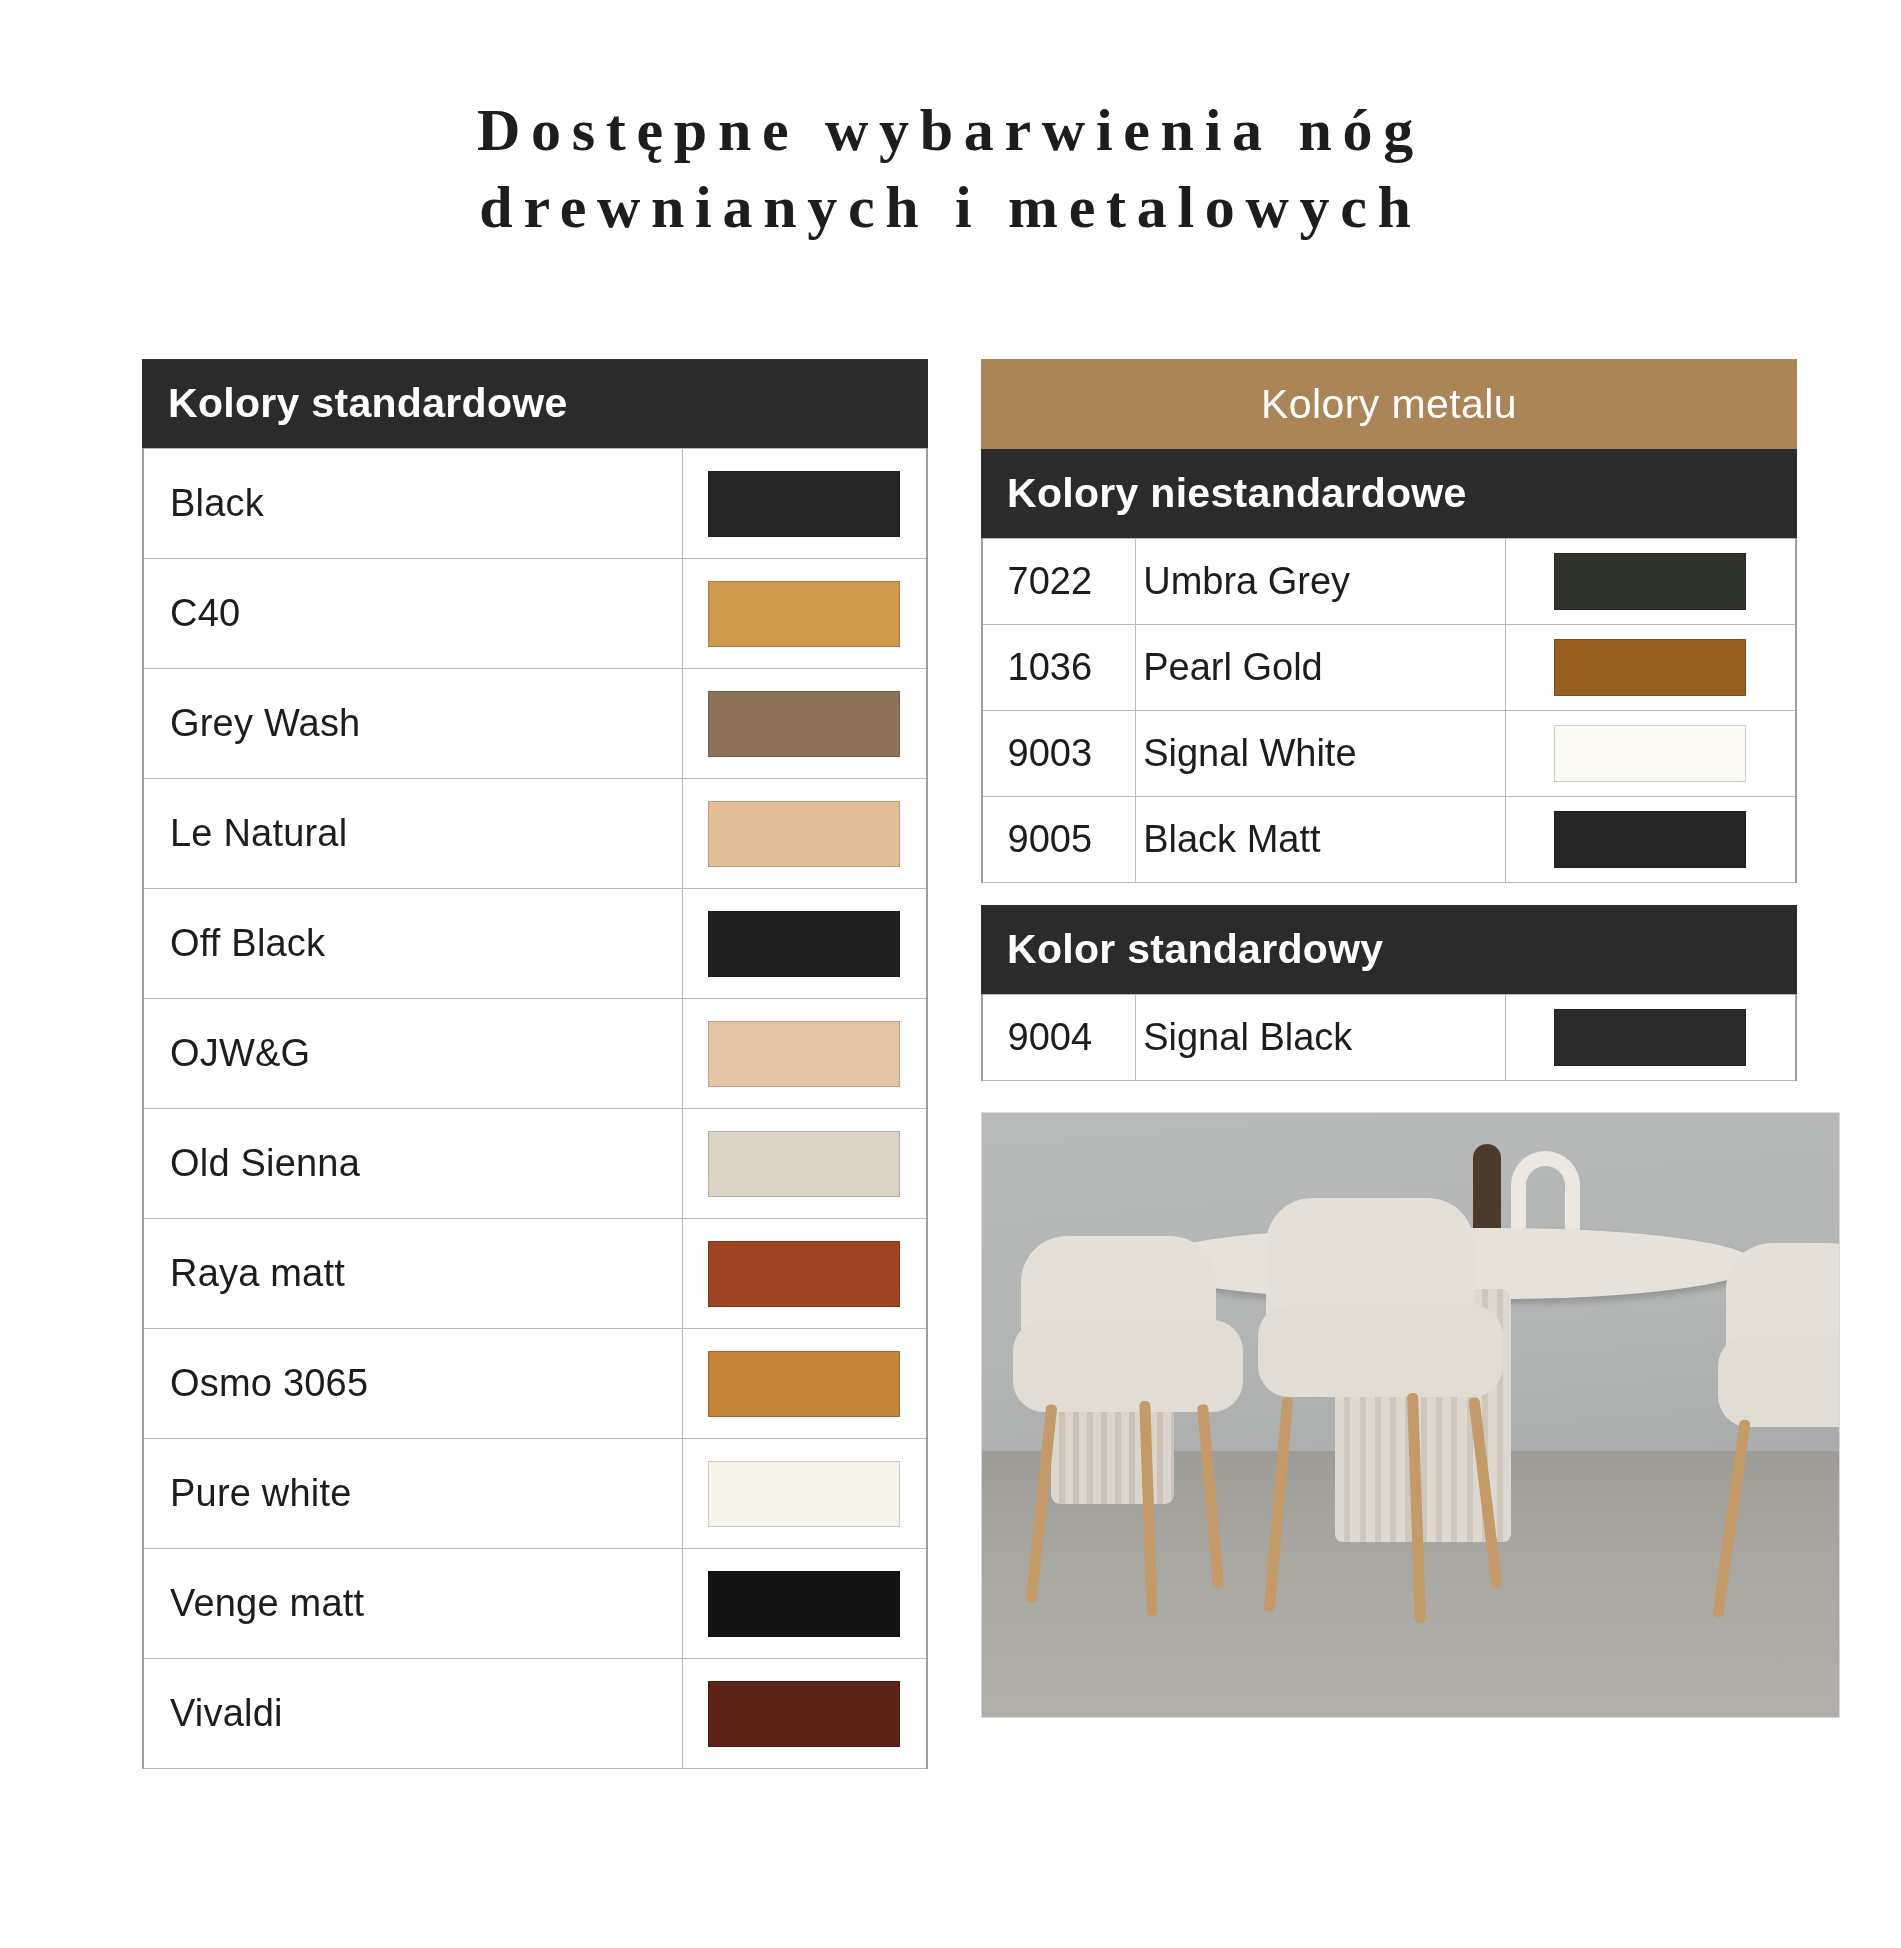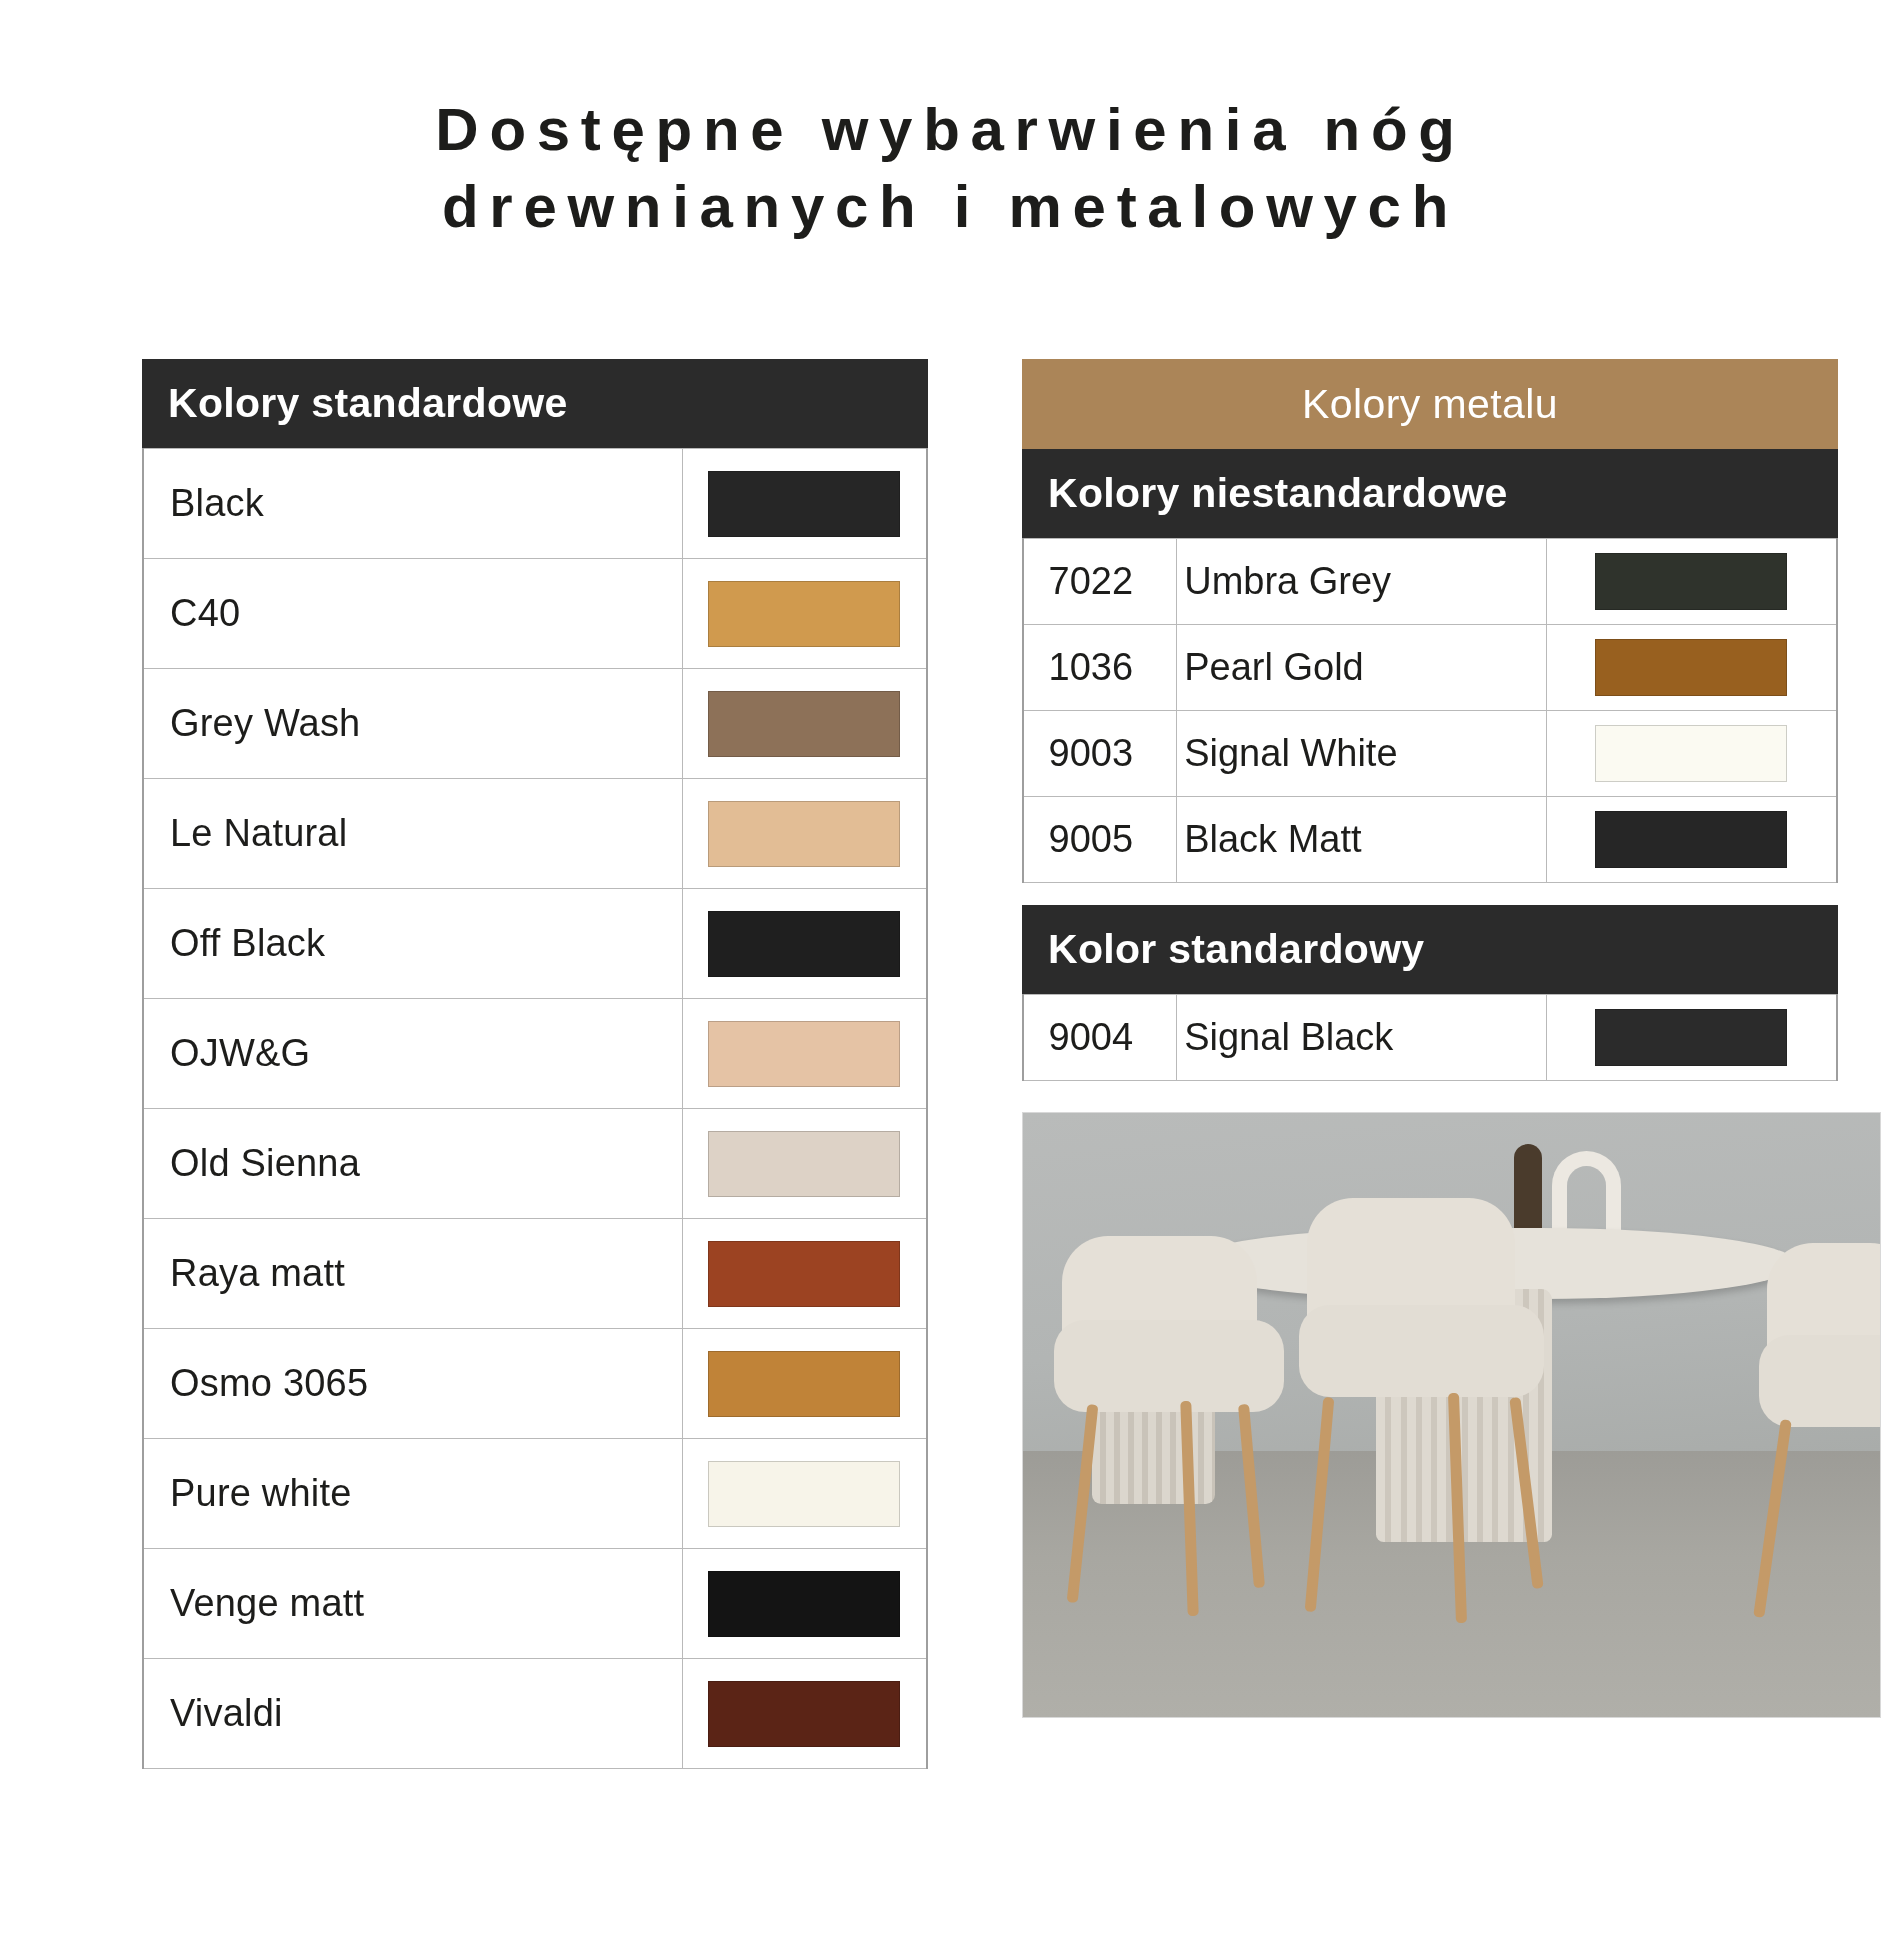--- a/index.html
+++ b/index.html
@@ -30,32 +30,32 @@
     left: 0;
     top: 92px;
     width: 1901px;
     text-align: center;
     font-size: 60px;
     font-weight: bold;
     letter-spacing: 10.7px;
     line-height: 1.28;
     color: #1d1d1b;
   }
-  .title .line { display: block; white-space: pre; }
+  .title .line { display: block; white-space: pre; font-family: Liberation Serif, serif; }
 
   
   .col-left {
     position: absolute;
     left: 142px;
     top: 359px;
     width: 786px;
   }
   .col-right {
     position: absolute;
-    left: 1022px;
+    left: 981px;
     top: 359px;
     width: 816px;
   }
 
   
   .cat-header {
     background: #ab8558;
     color: #ffffff;
     text-align: center;
     font-size: 41px;

